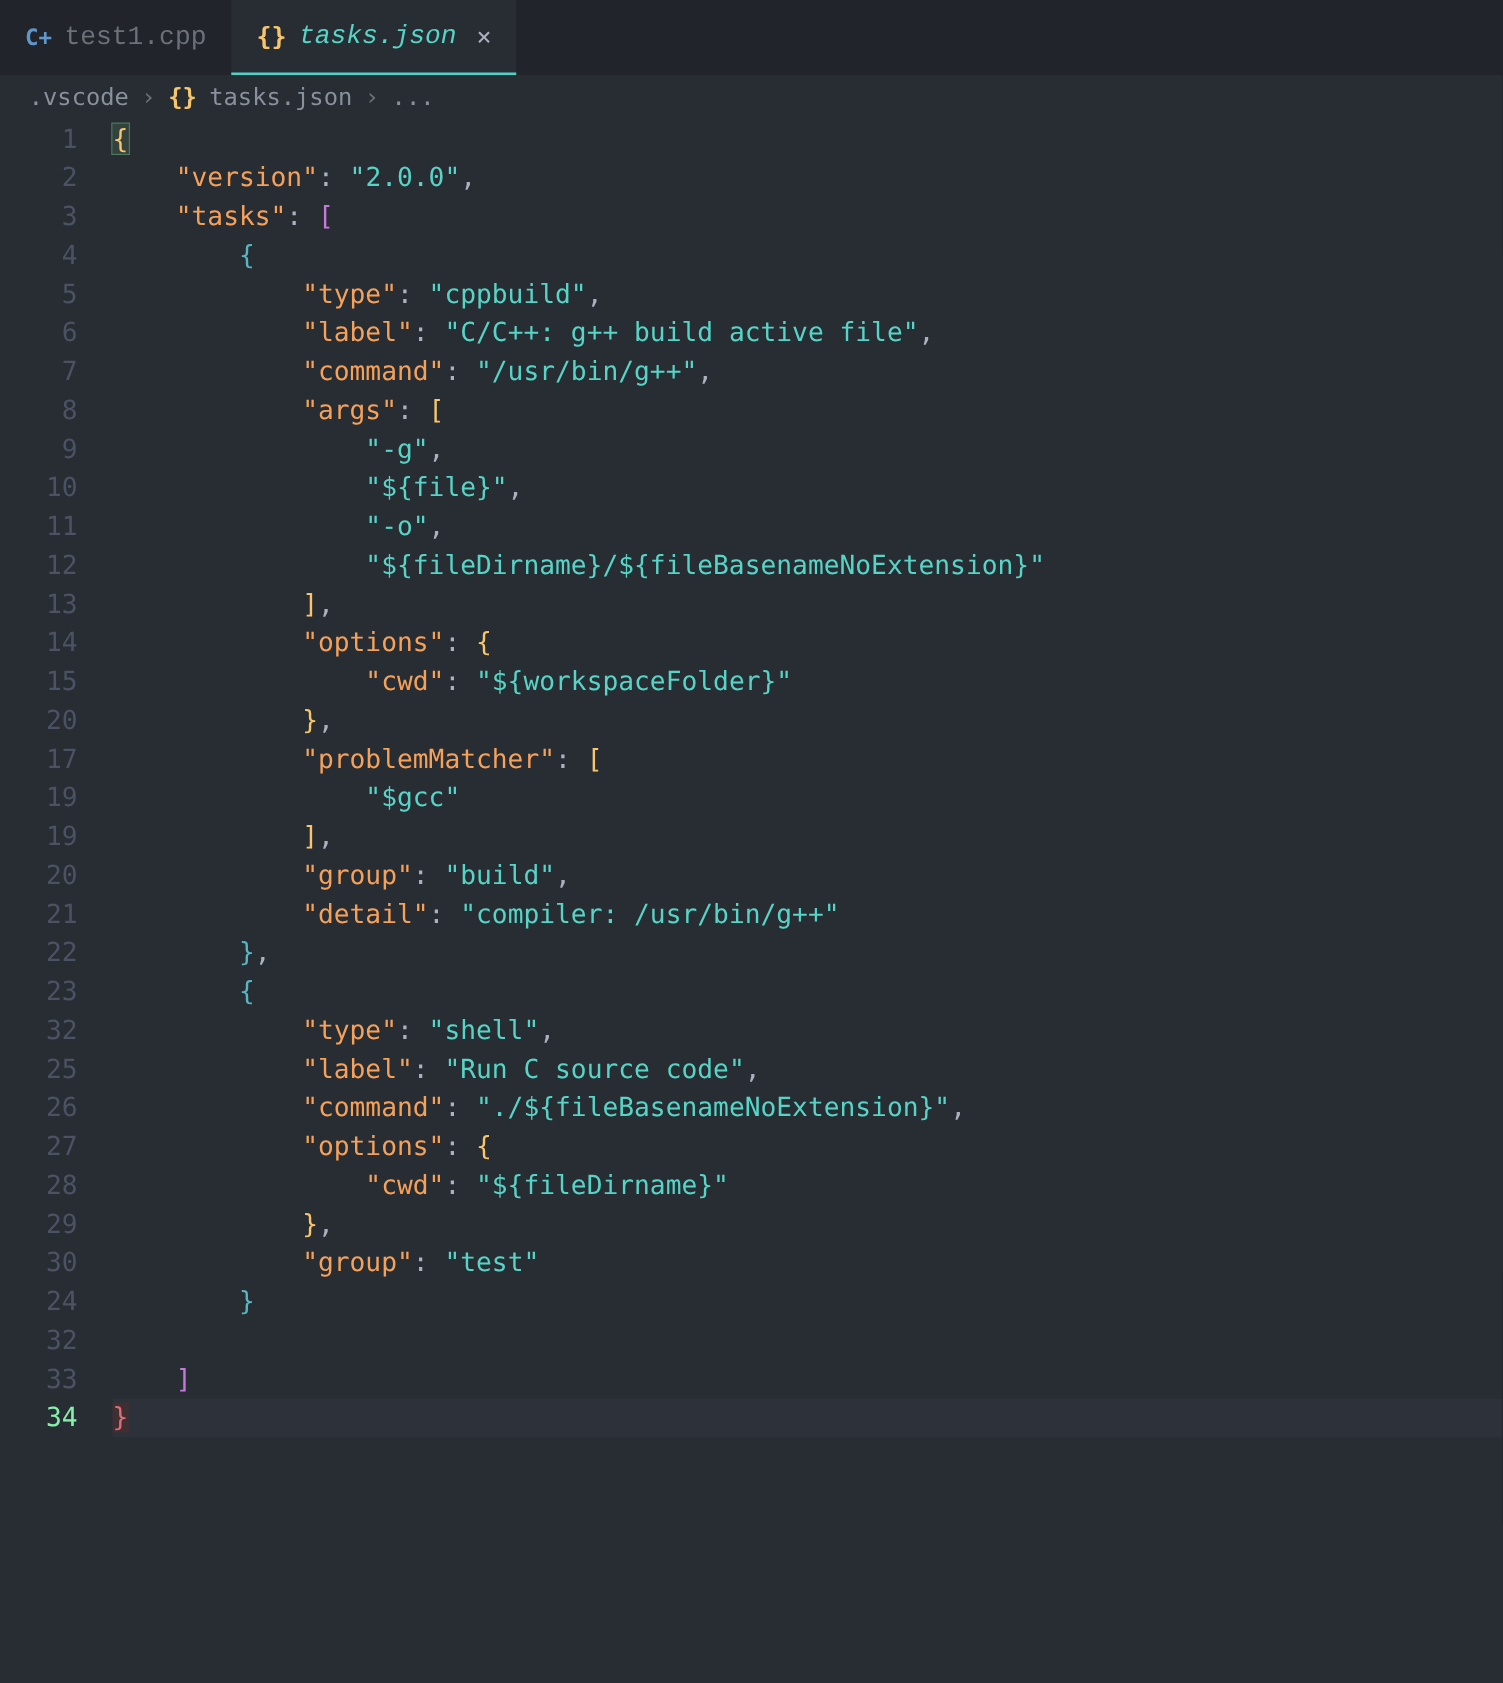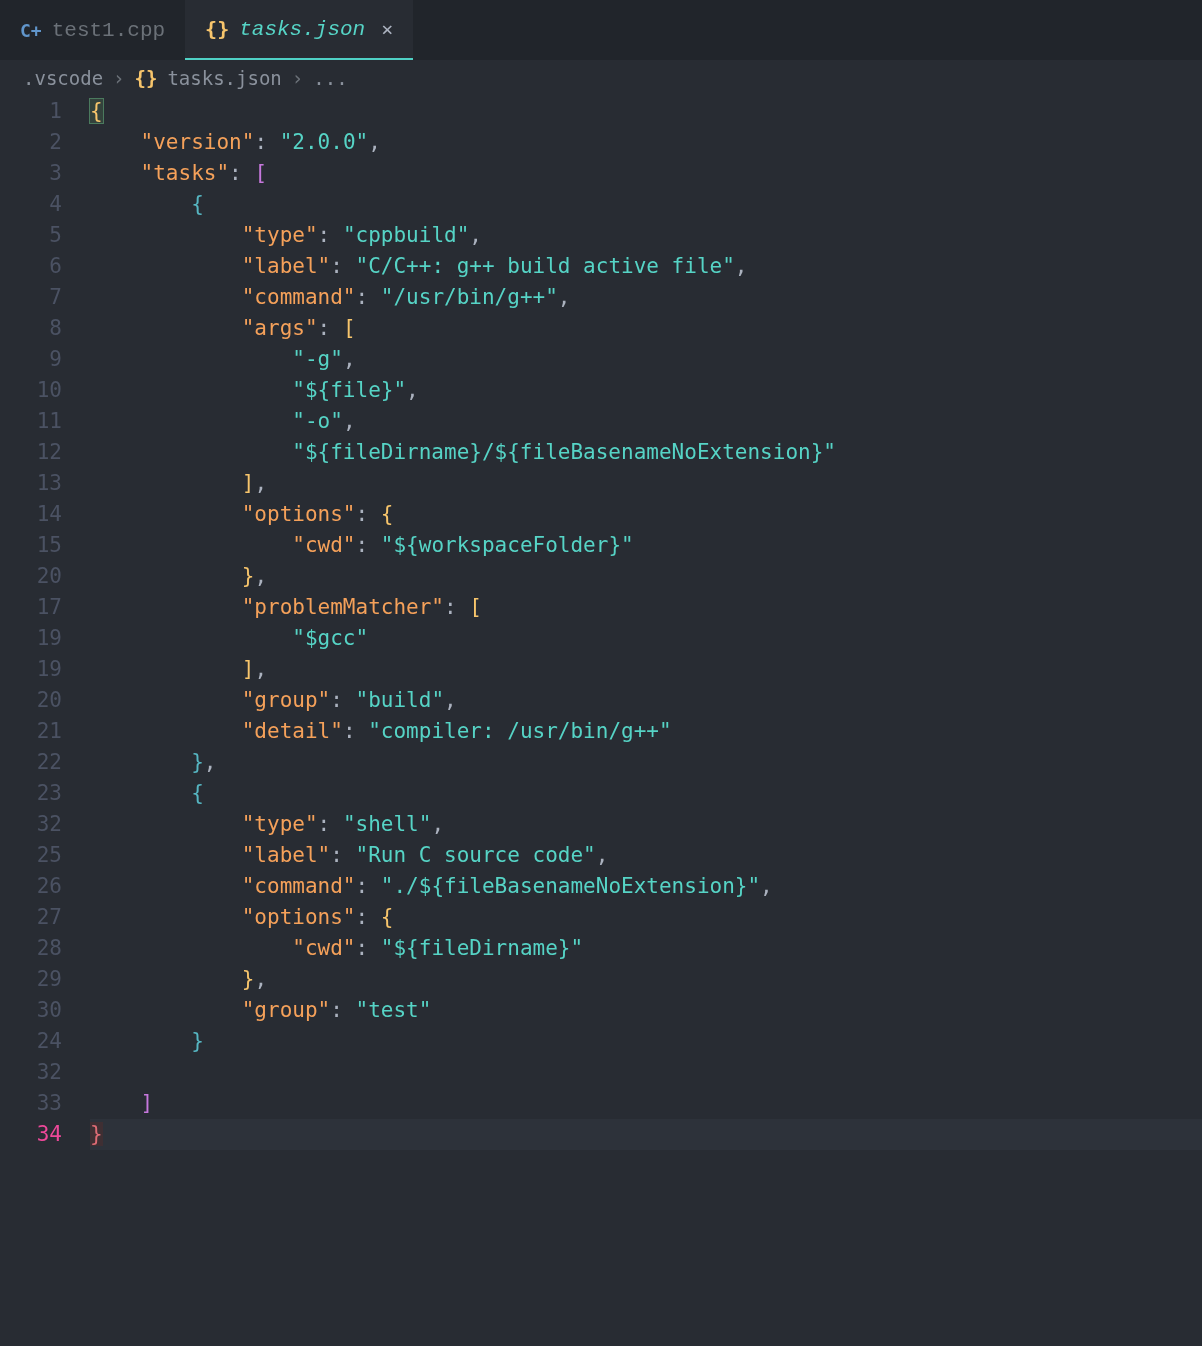--- a/index.html
+++ b/index.html
@@ -60,21 +60,21 @@
     text-align: right;
     padding-right: 28px;
     color: #4b5263;
     user-select: none;
   }
   .gutter .ln {
     height: 31px;
     line-height: 31px;
     font-size: 21px;
   }
-  .gutter .ln.active { color: #ec4899; }
+  .gutter .ln.active { color: #86efac; }
   .code {
     flex: 1;
     position: relative;
   }
   .code .line {
     height: 31px;
     line-height: 31px;
     white-space: pre;
     font-size: 21px;
     position: relative;

